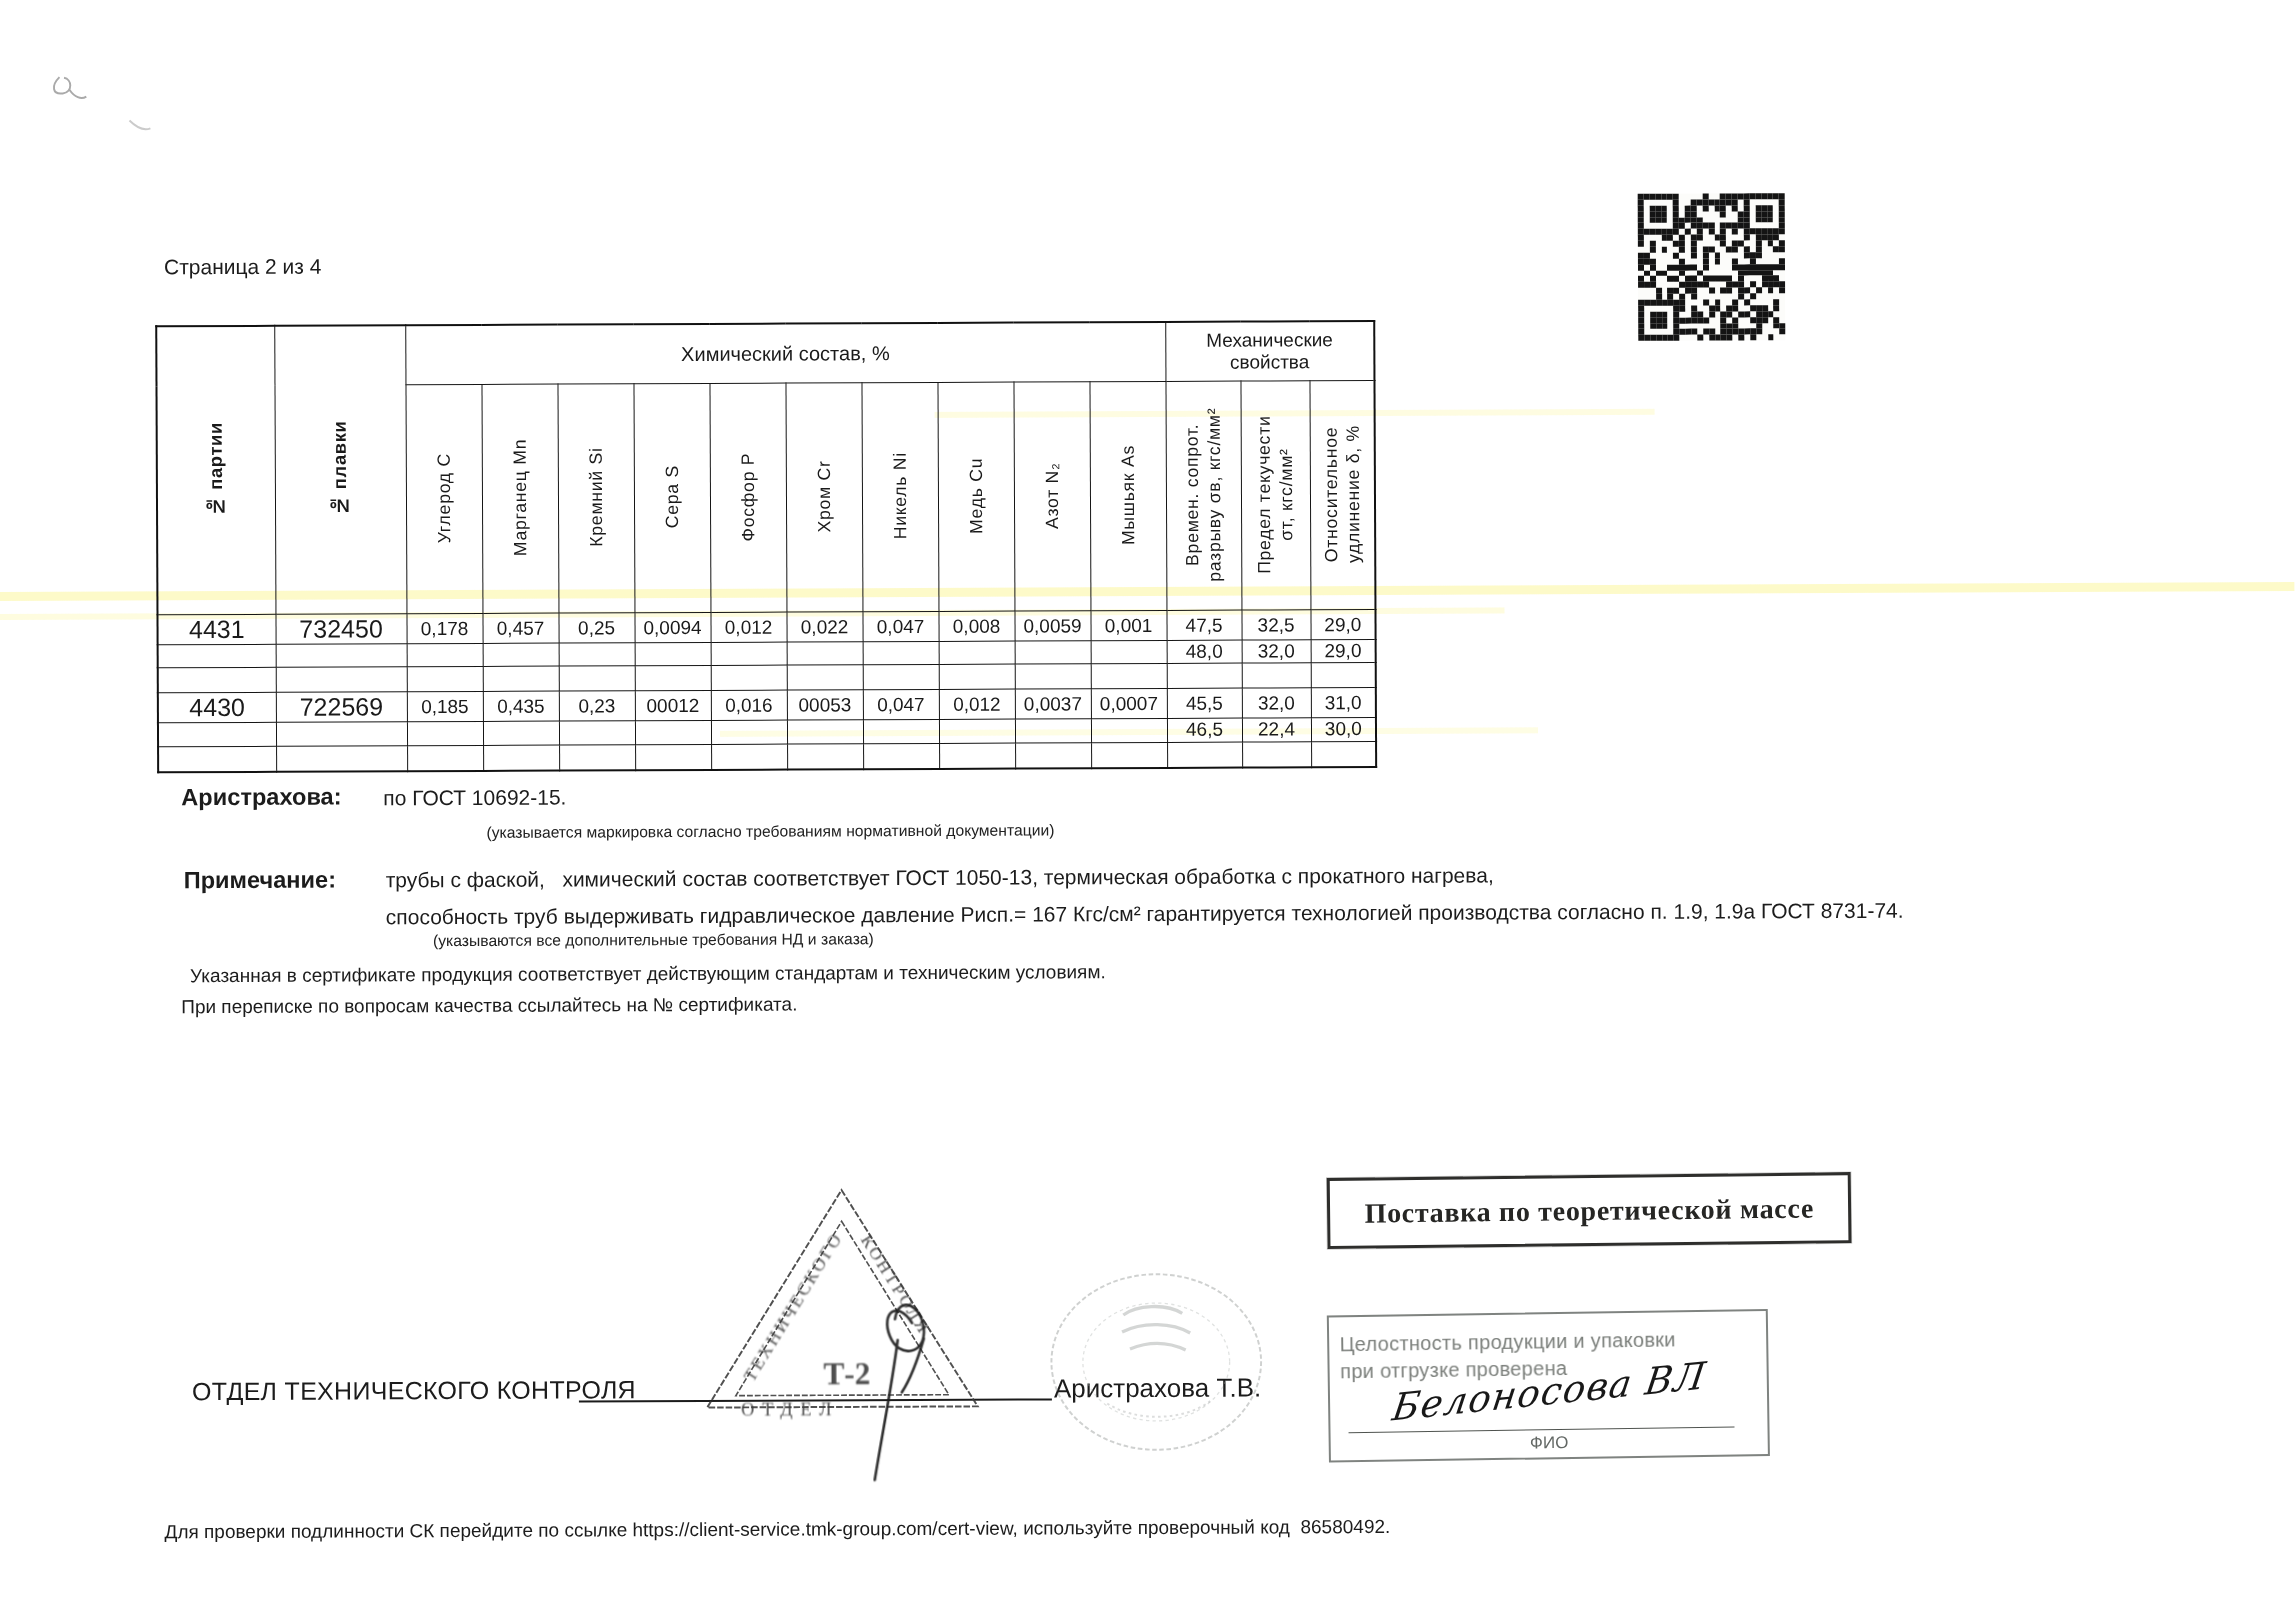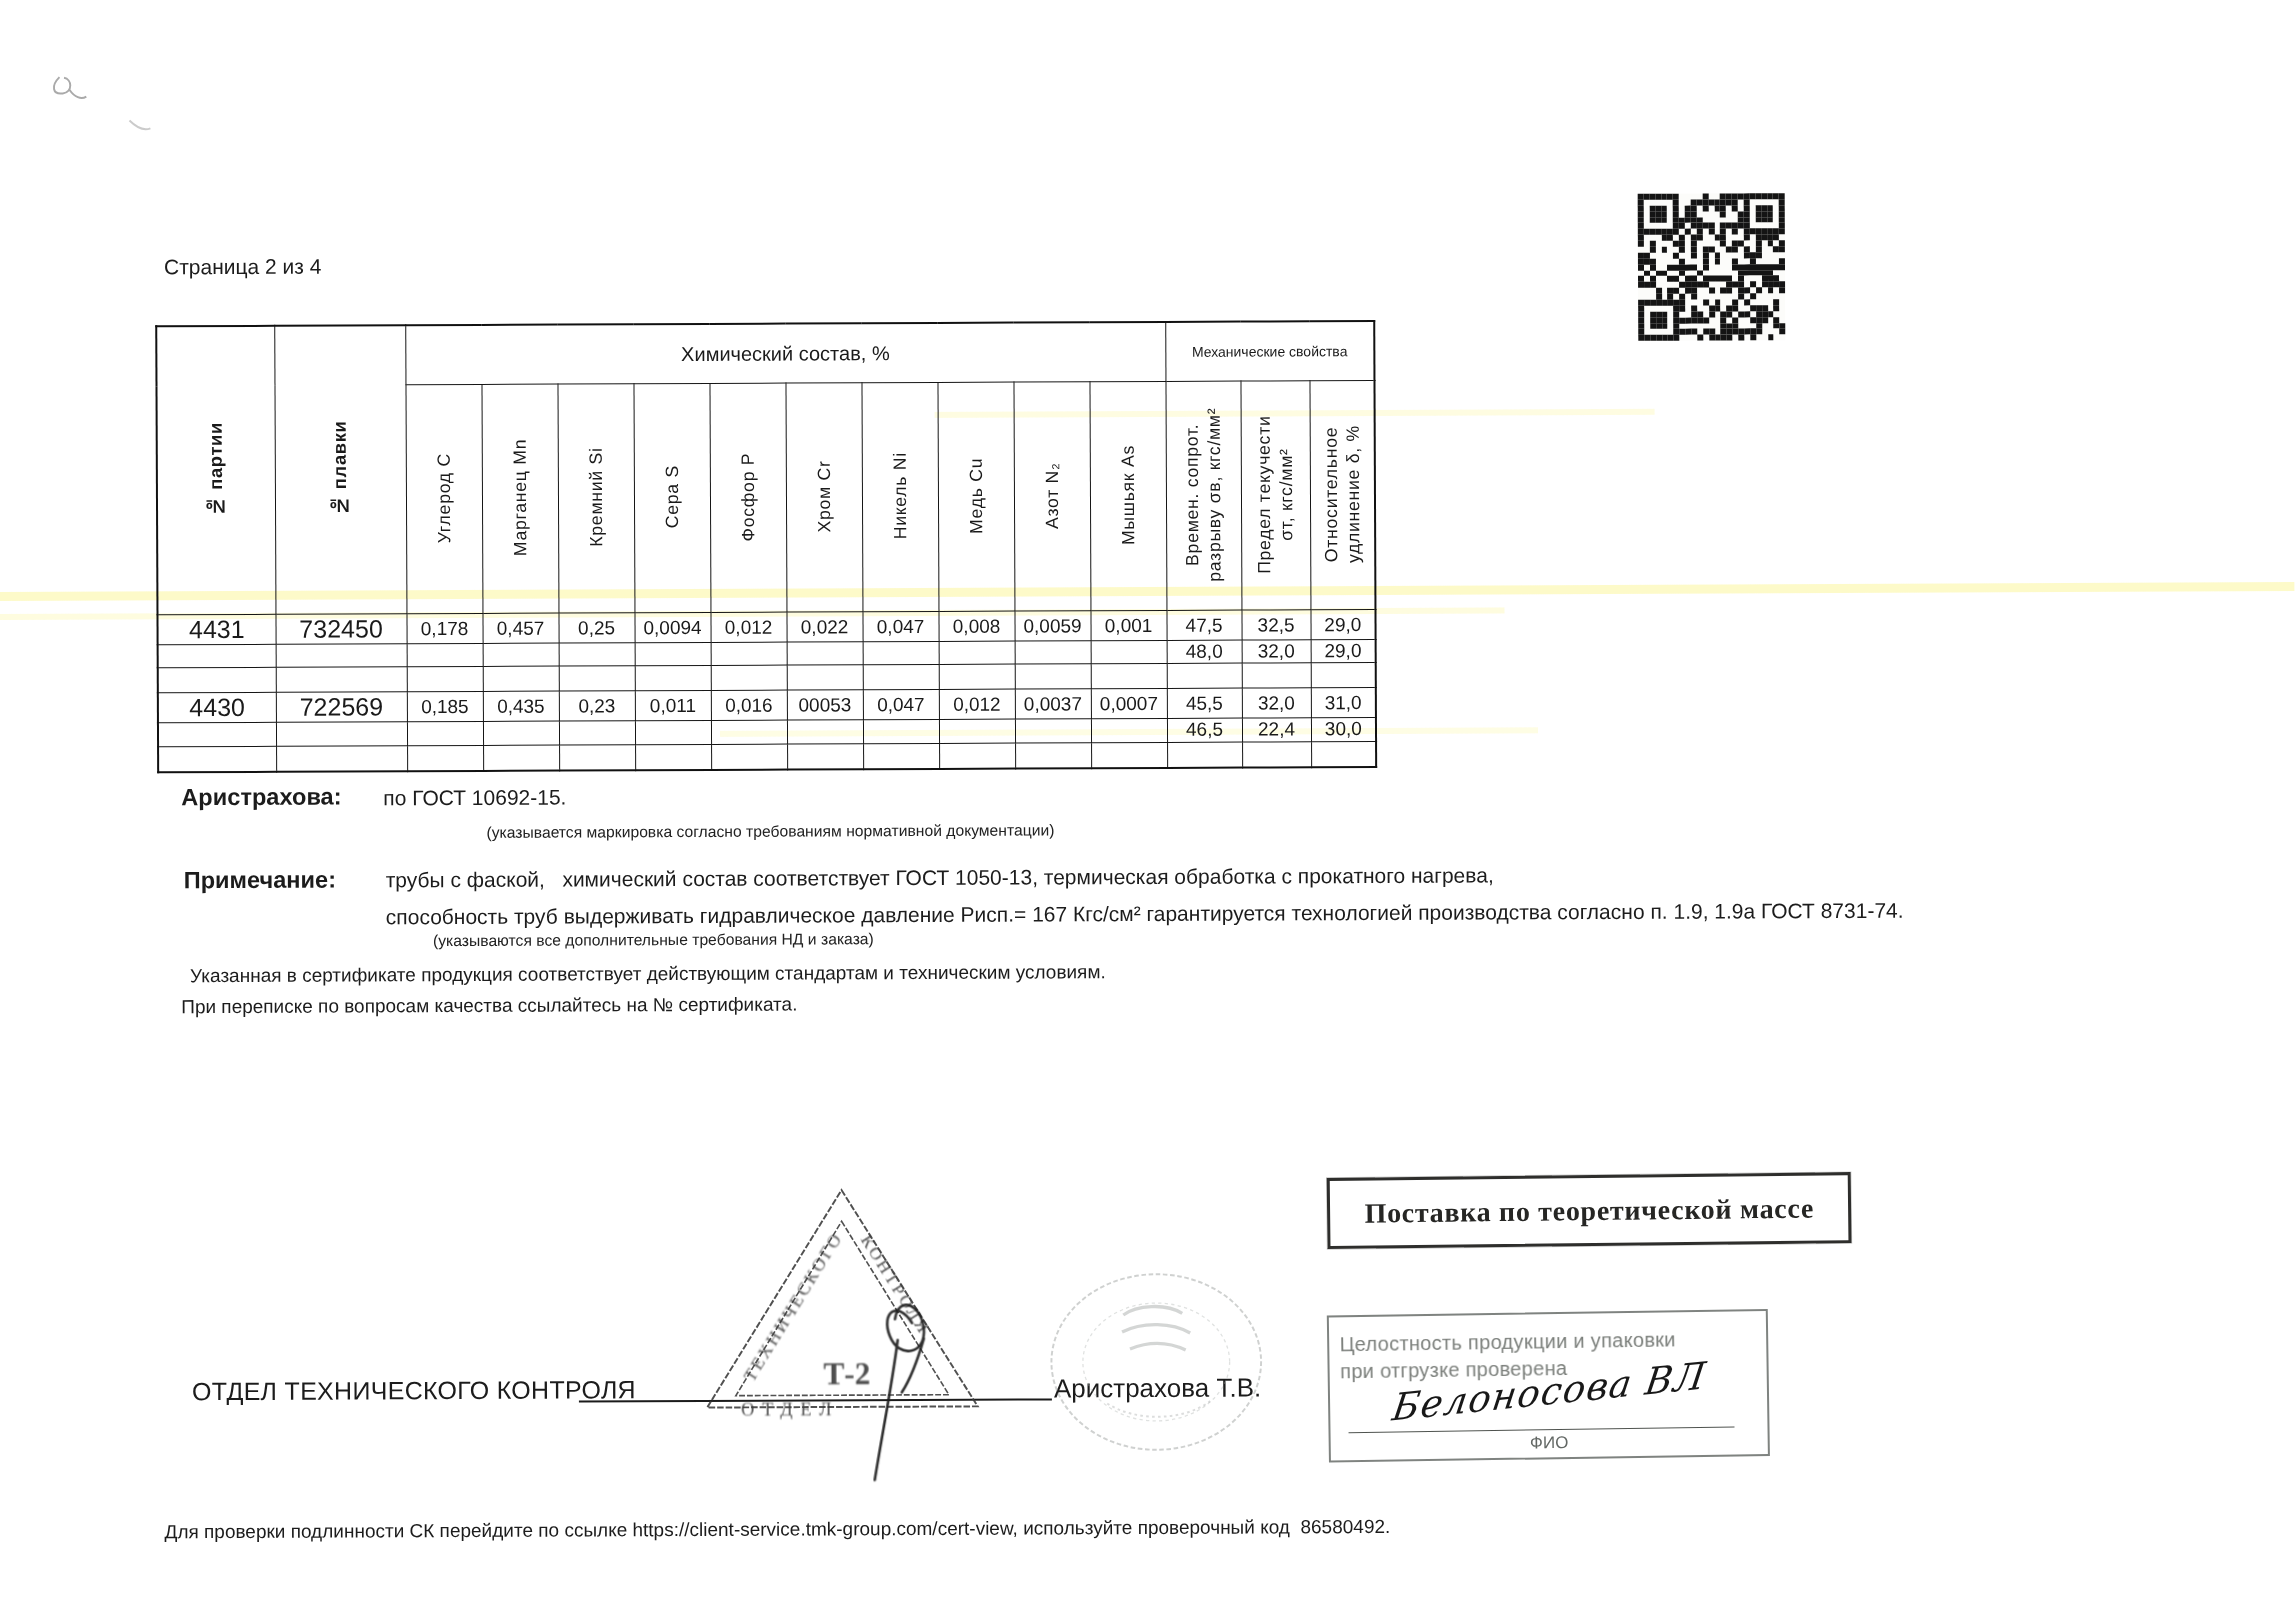--- a/index.html
+++ b/index.html
@@ -16,21 +16,21 @@
   .pencil{position:absolute;}
 
   
   #cert-table{border-collapse:collapse;table-layout:fixed;width:1217px;background:transparent;}
   #cert-table th,#cert-table td{
     border:1.3px solid #161616;padding:0;text-align:center;vertical-align:middle;
     font-family:"Liberation Sans",sans-serif;color:#1a1a1a;overflow:hidden;
   }
   #cert-table{border:2px solid #111;}
   #cert-table .group-h{font-size:20px;font-weight:normal;height:58px;}
-  #cert-table .group-h.mech{font-size:14px;border-radius:30px;}
+  #cert-table .group-h.mech{font-size:19px;border-radius:30px;}
   .vlabel{
     display:inline-block;writing-mode:vertical-rl;transform:rotate(180deg);
     white-space:pre-line;font-size:17.7px;line-height:1.25;letter-spacing:0.7px;
   }
   .keycol .vlabel{font-size:18.3px;}
   #cert-table thead tr.subrow th{height:228px;font-weight:normal;}
   #cert-table tbody td{font-size:19px;height:22px;}
   #cert-table tbody td.keycell{font-weight:normal;font-size:25px;}
 
   
@@ -798,21 +798,21 @@
               <td>&nbsp;</td>
               <td>&nbsp;</td>
               <td>&nbsp;</td>
             </tr>
             <tr style="height: 23.6px;">
               <td class="keycell">4430</td>
               <td class="keycell">722569</td>
               <td>0,185</td>
               <td>0,435</td>
               <td>0,23</td>
-              <td>0,011</td>
+              <td>00012</td>
               <td>0,016</td>
               <td>00053</td>
               <td>0,047</td>
               <td>0,012</td>
               <td>0,0037</td>
               <td>0,0007</td>
               <td>45,5</td>
               <td>32,0</td>
               <td>31,0</td>
             </tr>

